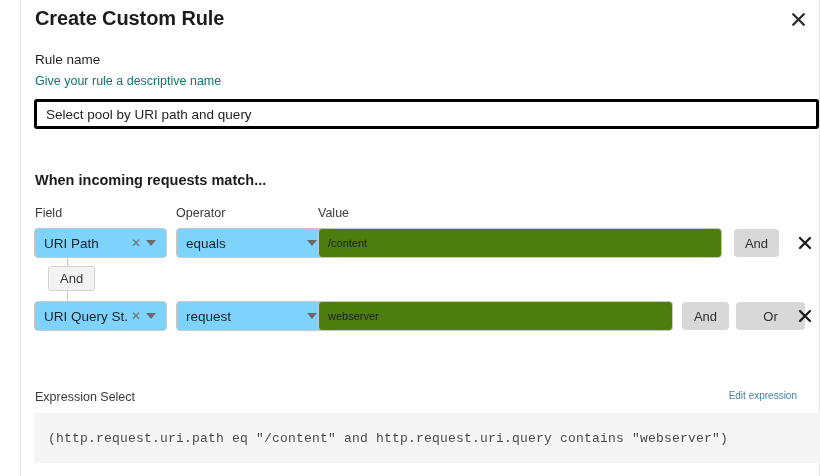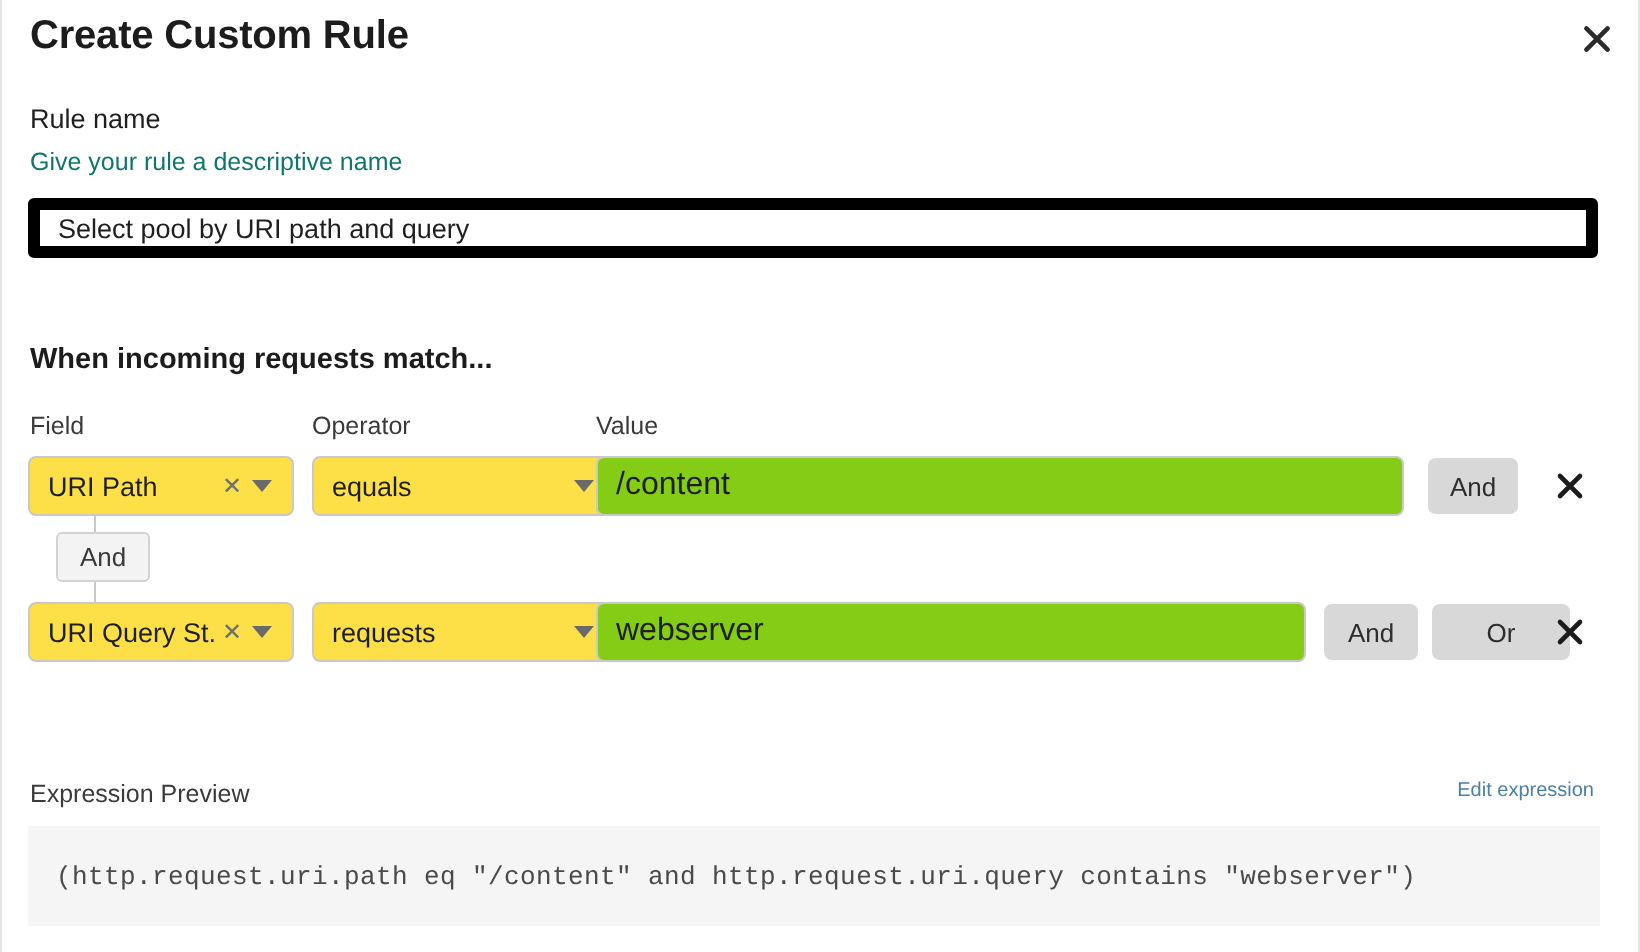--- a/index.html
+++ b/index.html
@@ -16,20 +16,21 @@
     position: relative;
   }
   .dialog {
     position: absolute;
     inset: 0;
     background: #ffffff;
     border-left: 1px solid #e6e6e6;
     border-right: 1px solid #e6e6e6;
     box-sizing: border-box;
     padding: 0;
+    margin-left: 20px;
   }
   .close-btn {
     position: absolute;
     top: 6px;
     right: 8px;
     width: 26px;
     height: 26px;
     display: flex;
     align-items: center;
     justify-content: center;
@@ -61,21 +62,21 @@
     font-size: 12.5px;
     color: #0f766e;
   }
   .rule-name-input {
     position: absolute;
     left: 13px;
     top: 99px;
     width: 785px;
     height: 30px;
     box-sizing: border-box;
-    border: 6px solid #000000;
+    border: 3px solid #000000;
     border-radius: 3px;
     padding: 0 9px;
     font-family: "Liberation Sans", sans-serif;
     font-size: 13.5px;
     color: #1f1f1f;
     background: #ffffff;
     outline: none;
   }
 
   .match-heading {
@@ -100,21 +101,21 @@
   .row { position: absolute; left: 0; right: 0; }
   .row1 { top: 228px; }
   .row2 { top: 301px; }
 
   .ctl {
     position: absolute;
     box-sizing: border-box;
     height: 30px;
     border: 1px solid #c9c9c9;
     border-radius: 4px;
-    background: #fde047;
+    background: #7dd3fc;
     display: flex;
     align-items: center;
     font-size: 13.5px;
     color: #1f1f1f;
   }
   .select-field {
     left: 13px;
     width: 133px;
     padding-left: 9px;
     padding-right: 4px;
@@ -154,23 +155,23 @@
 
   .value-input {
     position: absolute;
     left: 297px;
     height: 30px;
     box-sizing: border-box;
     border: 1px solid #c9c9c9;
     border-radius: 4px;
     padding: 0 9px;
     font-family: "Liberation Sans", sans-serif;
-    font-size: 16px;
+    font-size: 11px;
     color: #1f1f1f;
-    background: #84cc16;
+    background: #4d7c0f;
     outline: none;
   }
   .value-input.wide { width: 404px; }
   .value-input.narrow { width: 355px; }
 
   .logic-btn {
     position: absolute;
     height: 28px;
     top: 1px;
     box-sizing: border-box;
@@ -324,36 +325,36 @@
   </div>
 
   <div class="row row2">
     <div class="ctl select-field">
       <span class="sel-text">URI Query St...</span>
       <span class="clear-x">✕</span>
       <span class="caret"></span>
     </div>
 
     <div class="ctl select-op">
-      <span class="sel-text">requests</span>
+      <span class="sel-text">request</span>
       <span class="caret"></span>
     </div>
 
     <input class="value-input narrow" type="text" value="webserver" style="">
 
     <button class="logic-btn logic-and">And</button>
     <button class="logic-btn logic-or">Or</button>
 
     <div class="row-delete">
       <svg width="14" height="14" viewBox="0 0 14 14" aria-hidden="true">
         <path d="M2 2 L12 12 M12 2 L2 12" stroke="#1c1c1c" stroke-width="2.3" stroke-linecap="round"></path>
       </svg>
     </div>
   </div>
 
-  <div class="expr-label">Expression Preview</div>
+  <div class="expr-label">Expression Select</div>
   <a class="edit-expr">Edit expression</a>
 
   <div class="expr-box">
     <span class="expr-code">(http.request.uri.path eq "/content" and http.request.uri.query contains "webserver")</span>
   </div>
 
 </div>
 
 </body></html>

